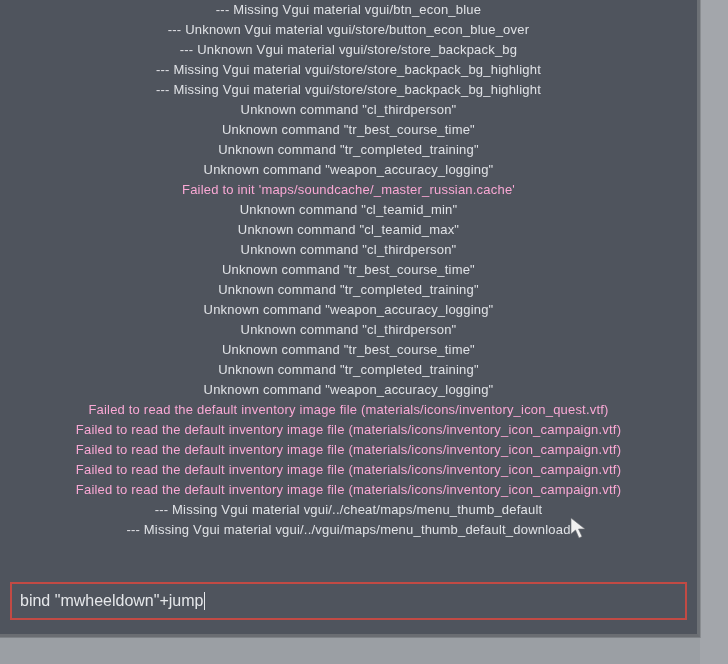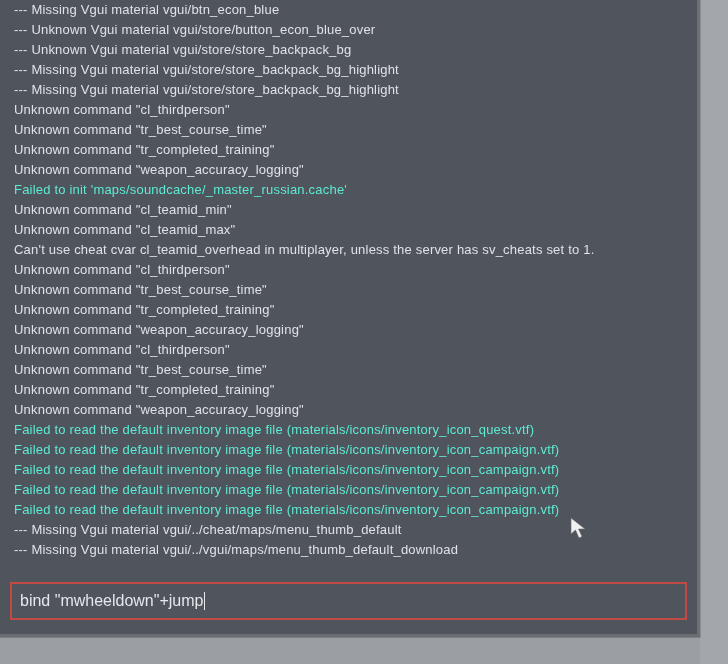--- a/index.html
+++ b/index.html
@@ -41,23 +41,24 @@
     font-size: 13px;
     line-height: 20px;
     letter-spacing: 0.2px;
     font-weight: 500;
   }
   .log-line {
     white-space: nowrap;
     overflow: hidden;
     text-overflow: clip;
     padding: 0 4px;
+    text-align: center;
   }
   .log-line.err {
-    color: #5eead4;
+    color: #f9a8d4;
   }
   .input-wrap {
     position: absolute;
     left: 10px;
     right: 10px;
     bottom: 14px;
     height: 38px;
     border: 2px solid #c24a44;
     background: #4f545d;
     box-sizing: border-box;
@@ -114,21 +115,20 @@
         <div class="log-line">--- Unknown Vgui material vgui/store/store_backpack_bg</div>
         <div class="log-line">--- Missing Vgui material vgui/store/store_backpack_bg_highlight</div>
         <div class="log-line">--- Missing Vgui material vgui/store/store_backpack_bg_highlight</div>
         <div class="log-line">Unknown command "cl_thirdperson"</div>
         <div class="log-line">Unknown command "tr_best_course_time"</div>
         <div class="log-line">Unknown command "tr_completed_training"</div>
         <div class="log-line">Unknown command "weapon_accuracy_logging"</div>
         <div class="log-line err">Failed to init 'maps/soundcache/_master_russian.cache'</div>
         <div class="log-line">Unknown command "cl_teamid_min"</div>
         <div class="log-line">Unknown command "cl_teamid_max"</div>
-        <div class="log-line">Can't use cheat cvar cl_teamid_overhead in multiplayer, unless the server has sv_cheats set to 1.</div>
         <div class="log-line">Unknown command "cl_thirdperson"</div>
         <div class="log-line">Unknown command "tr_best_course_time"</div>
         <div class="log-line">Unknown command "tr_completed_training"</div>
         <div class="log-line">Unknown command "weapon_accuracy_logging"</div>
         <div class="log-line">Unknown command "cl_thirdperson"</div>
         <div class="log-line">Unknown command "tr_best_course_time"</div>
         <div class="log-line">Unknown command "tr_completed_training"</div>
         <div class="log-line">Unknown command "weapon_accuracy_logging"</div>
         <div class="log-line err">Failed to read the default inventory image file (materials/icons/inventory_icon_quest.vtf)</div>
         <div class="log-line err">Failed to read the default inventory image file (materials/icons/inventory_icon_campaign.vtf)</div>

